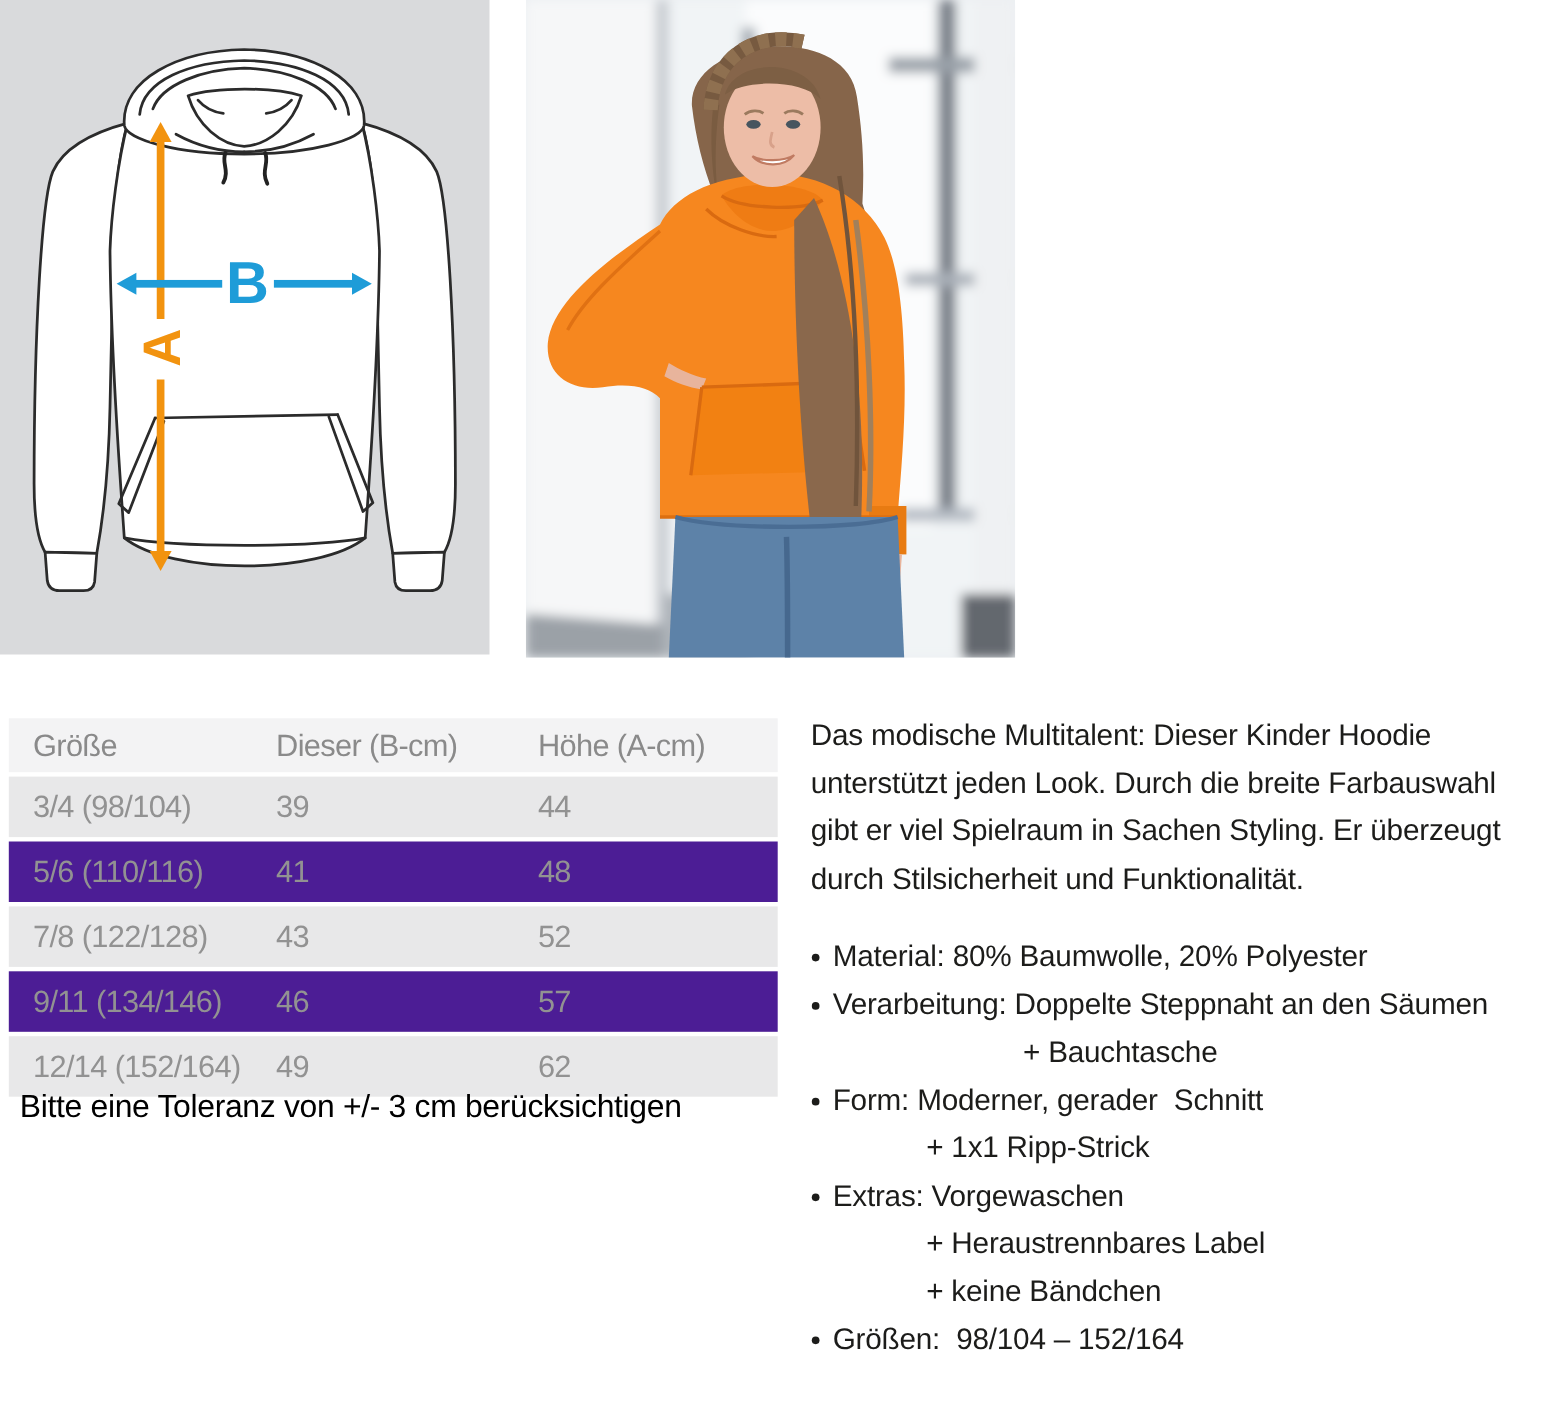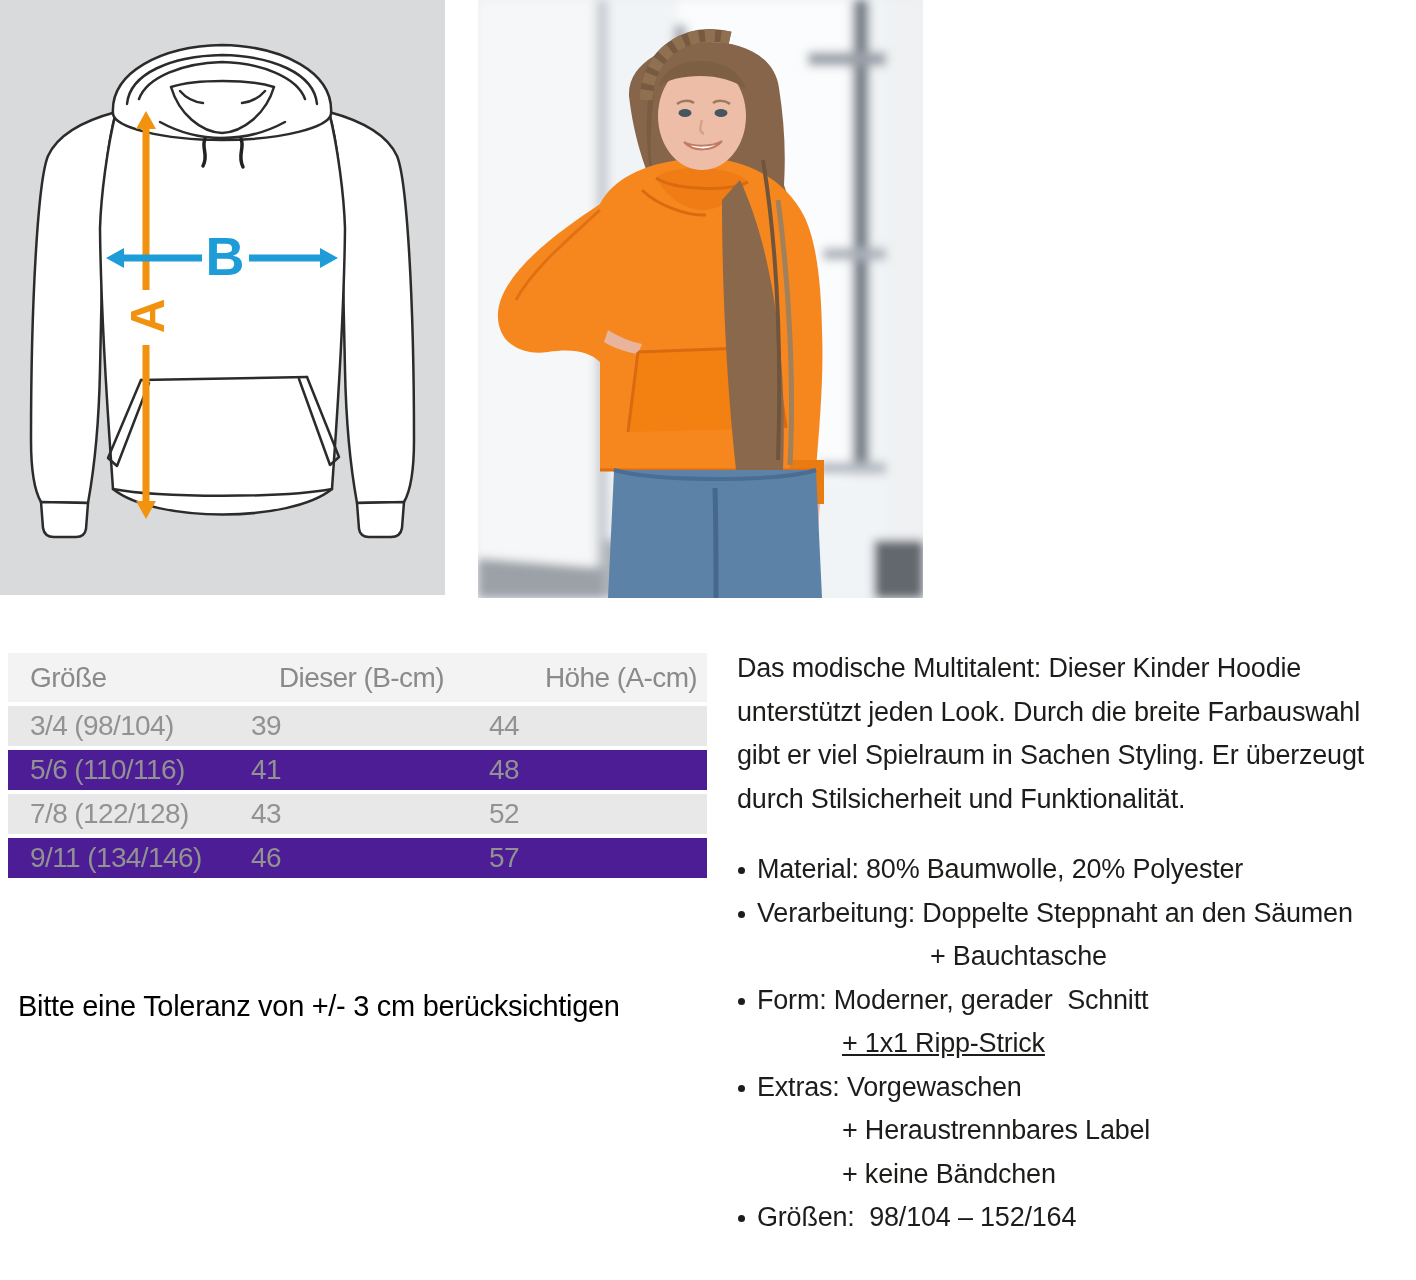--- a/index.html
+++ b/index.html
@@ -11,22 +11,22 @@
                  background:var(--panel-bg,#d9dadc);}
   .diagram-panel svg{display:block;}
 
   
   .photo{position:absolute;left:478px;top:0;width:445px;height:598px;overflow:hidden;}
 
   
   .size-table{position:absolute;left:8px;top:653px;width:699px;
               font-size:28px;letter-spacing:-0.6px;}
   .trow{display:grid;grid-template-columns:221px 238px auto;align-items:center;
-        padding-left:22px;height:40px;}
-  .trow.head{height:49px;background:#f3f3f4;color:#8a8a8a;gap:28px;}
+        padding-left:22px;height:55px;}
+  .trow.head{height:49px;background:#f3f3f4;color:#8a8a8a;}
   .trow.dark{background:#e8e8e9;color:#929292;margin-top:4px;}
   .trow.light{background:#4c1d95;color:#929292;margin-top:4px;}
 
   
   .tolerance{position:absolute;left:18px;top:990px;font-size:29px;
              letter-spacing:-0.3px;color:#000000;white-space:pre;}
 
   
   .description{position:absolute;left:737px;top:647px;width:679px;
                font-size:27px;letter-spacing:-0.2px;color:#1c1c1a;line-height:43.5px;}
@@ -181,20 +181,25 @@
       <div class="trow dark">
         <div class="tcell">7/8 (122/128)</div>
         <div class="tcell">43</div>
         <div class="tcell">52</div>
       </div>
       <div class="trow light">
         <div class="tcell">9/11 (134/146)</div>
         <div class="tcell">46</div>
         <div class="tcell">57</div>
       </div>
+      <div class="trow dark">
+        <div class="tcell">12/14 (152/164)</div>
+        <div class="tcell">49</div>
+        <div class="tcell">62</div>
+      </div>
     </div>
 </div>
 
 <div class="tolerance">Bitte eine Toleranz von +/- 3 cm berücksichtigen</div>
 
 <div class="description">
   <div>
       <div class="dline">Das modische Multitalent: Dieser Kinder Hoodie</div>
       <div class="dline">unterstützt jeden Look. Durch die breite Farbauswahl</div>
       <div class="dline">gibt er viel Spielraum in Sachen Styling. Er überzeugt</div>
@@ -213,21 +218,21 @@
         </div>
         <div class="dtext">Verarbeitung: Doppelte Steppnaht an den Säumen</div>
       </div>
       <div class="sub" style="padding-left: 193px;">+ Bauchtasche</div>
       <div class="brow">
         <div class="bdot">
           <i></i>
         </div>
         <div class="dtext">Form: Moderner, gerader  Schnitt</div>
       </div>
-      <div class="sub" style="padding-left: 105px; text-decoration: underline;">+ 1x1 Ripp-Strick</div>
+      <div class="sub" style="padding-left: 105px;">+ 1x1 Ripp-Strick</div>
       <div class="brow">
         <div class="bdot">
           <i></i>
         </div>
         <div class="dtext">Extras: Vorgewaschen</div>
       </div>
       <div class="sub" style="padding-left: 105px;">+ Heraustrennbares Label</div>
       <div class="sub" style="padding-left: 105px;">+ keine Bändchen</div>
       <div class="brow">
         <div class="bdot">

